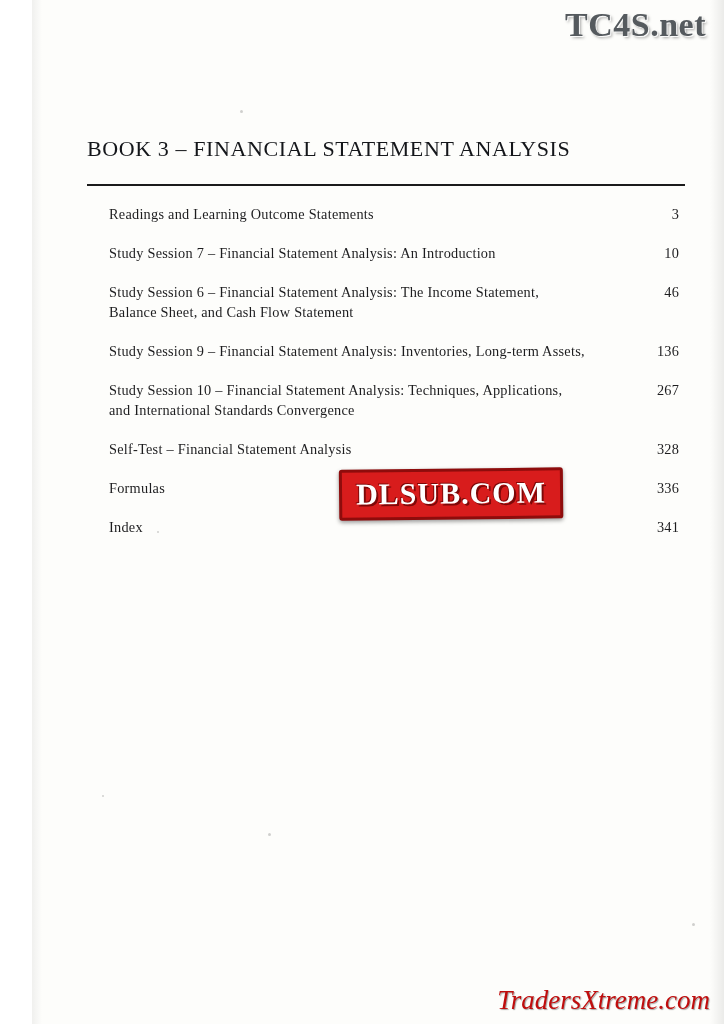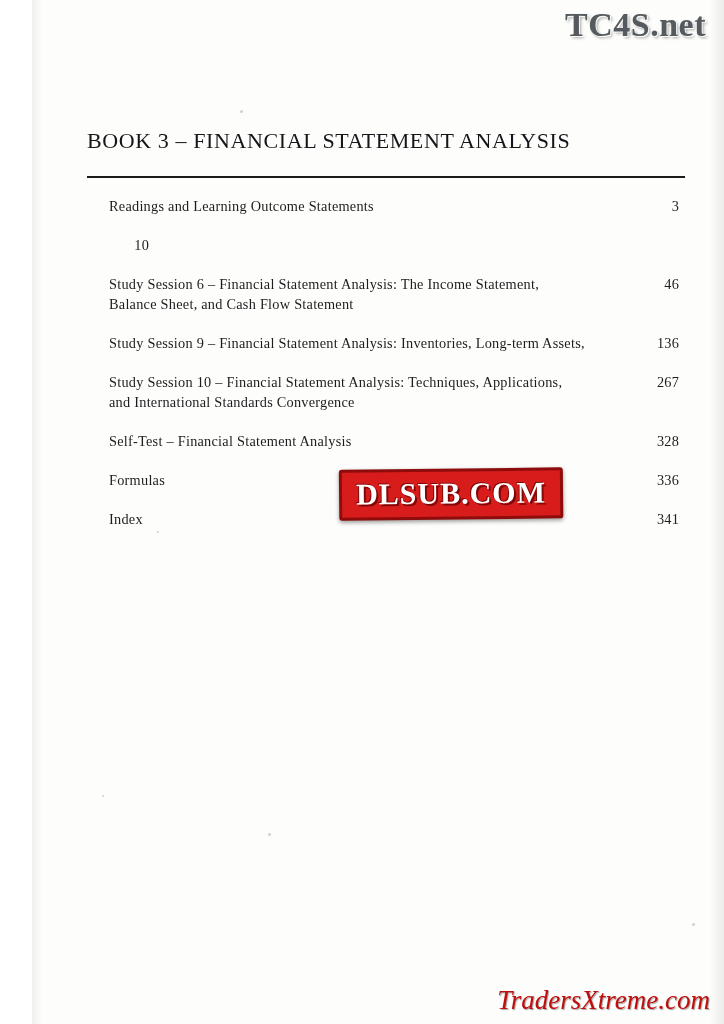--- a/index.html
+++ b/index.html
@@ -99,21 +99,21 @@
     letter-spacing: 1px;
     color: #ffffff;
     text-shadow: 2px 2px 0 #7d0808, -1px -1px 0 #7d0808;
     white-space: nowrap;
   }
 
   
   .content {
     position: absolute;
     left: 55px;
-    top: 128px;
+    top: 136px;
     width: 600px;
   }
 
   .book-title {
     font-family: "Liberation Serif", serif;
     font-size: 22px;
     letter-spacing: 0.6px;
     color: #14161a;
     white-space: nowrap;
   }
@@ -187,20 +187,23 @@
     <div class="toc">
 
       <div class="toc-row">
         <div class="toc-label">
           <span>Readings and Learning Outcome Statements</span>
         </div>
         <div class="toc-page">3</div>
       </div>
 
       <div class="toc-row">
+        <div class="toc-label">
+          <span>Study Session 7 – Financial Statement Analysis: An Introduction</span>
+        </div>
         <div class="toc-page">10</div>
       </div>
 
       <div class="toc-row">
         <div class="toc-label">
           <span>Study Session 6 – Financial Statement Analysis: The Income Statement,</span>
           <span class="l2">Balance Sheet, and Cash Flow Statement</span>
         </div>
         <div class="toc-page">46</div>
       </div>

